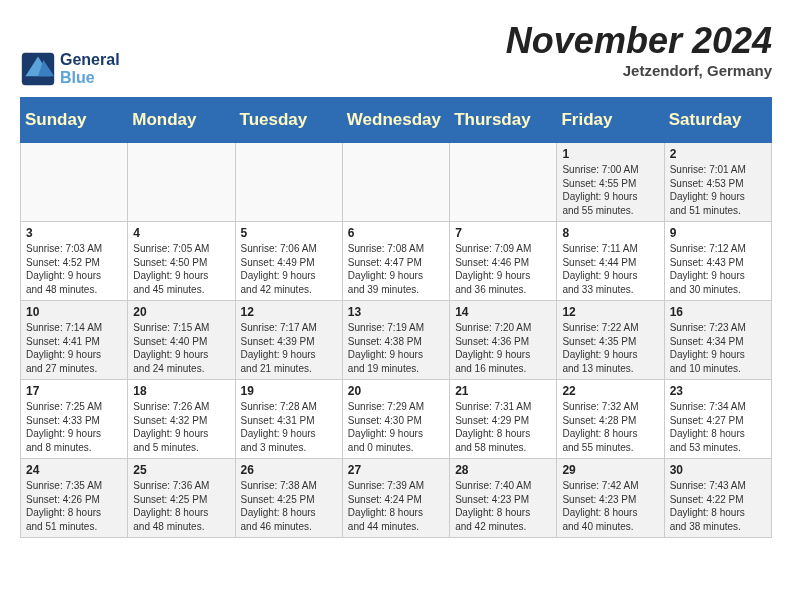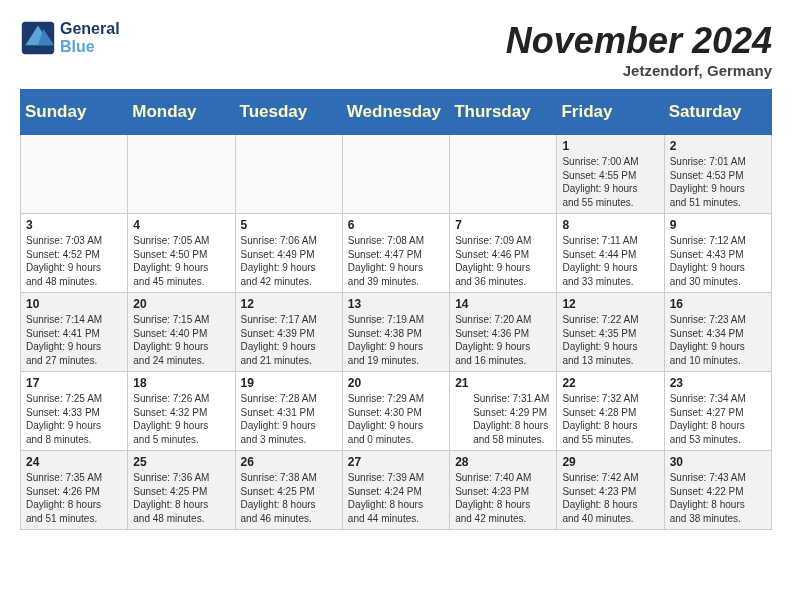--- a/index.html
+++ b/index.html
@@ -12,20 +12,21 @@
     }
     .header-area {
       display: flex;
       justify-content: space-between;
       align-items: flex-start;
       margin-bottom: 10px;
     }
     .logo {
       display: flex;
       align-items: flex-start;
+      margin-top: 31px;
     }
     .logo-icon {
       width: 36px;
       height: 36px;
       margin-right: 4px;
     }
     .title-area {
       text-align: right;
     }
     .month-title {
@@ -267,21 +268,21 @@
         </td>
         <td>
           <span class="day-num">20</span>
           <div class="day-info" style="white-space: pre-line;">Sunrise: 7:29 AM
 Sunset: 4:30 PM
 Daylight: 9 hours
 and 0 minutes.</div>
         </td>
         <td>
           <span class="day-num">21</span>
-          <div class="day-info" style="white-space: pre-line; margin-left: 18px;">Sunrise: 7:31 AM
+          <div class="day-info" style="white-space: pre-line;">Sunrise: 7:31 AM
 Sunset: 4:29 PM
 Daylight: 8 hours
 and 58 minutes.</div>
         </td>
         <td>
           <span class="day-num">22</span>
           <div class="day-info" style="white-space: pre-line;">Sunrise: 7:32 AM
 Sunset: 4:28 PM
 Daylight: 8 hours
 and 55 minutes.</div>

